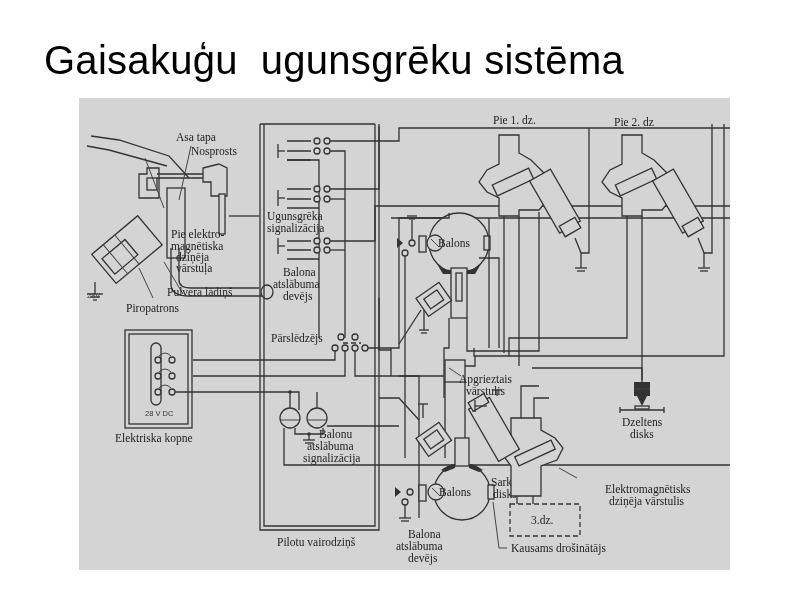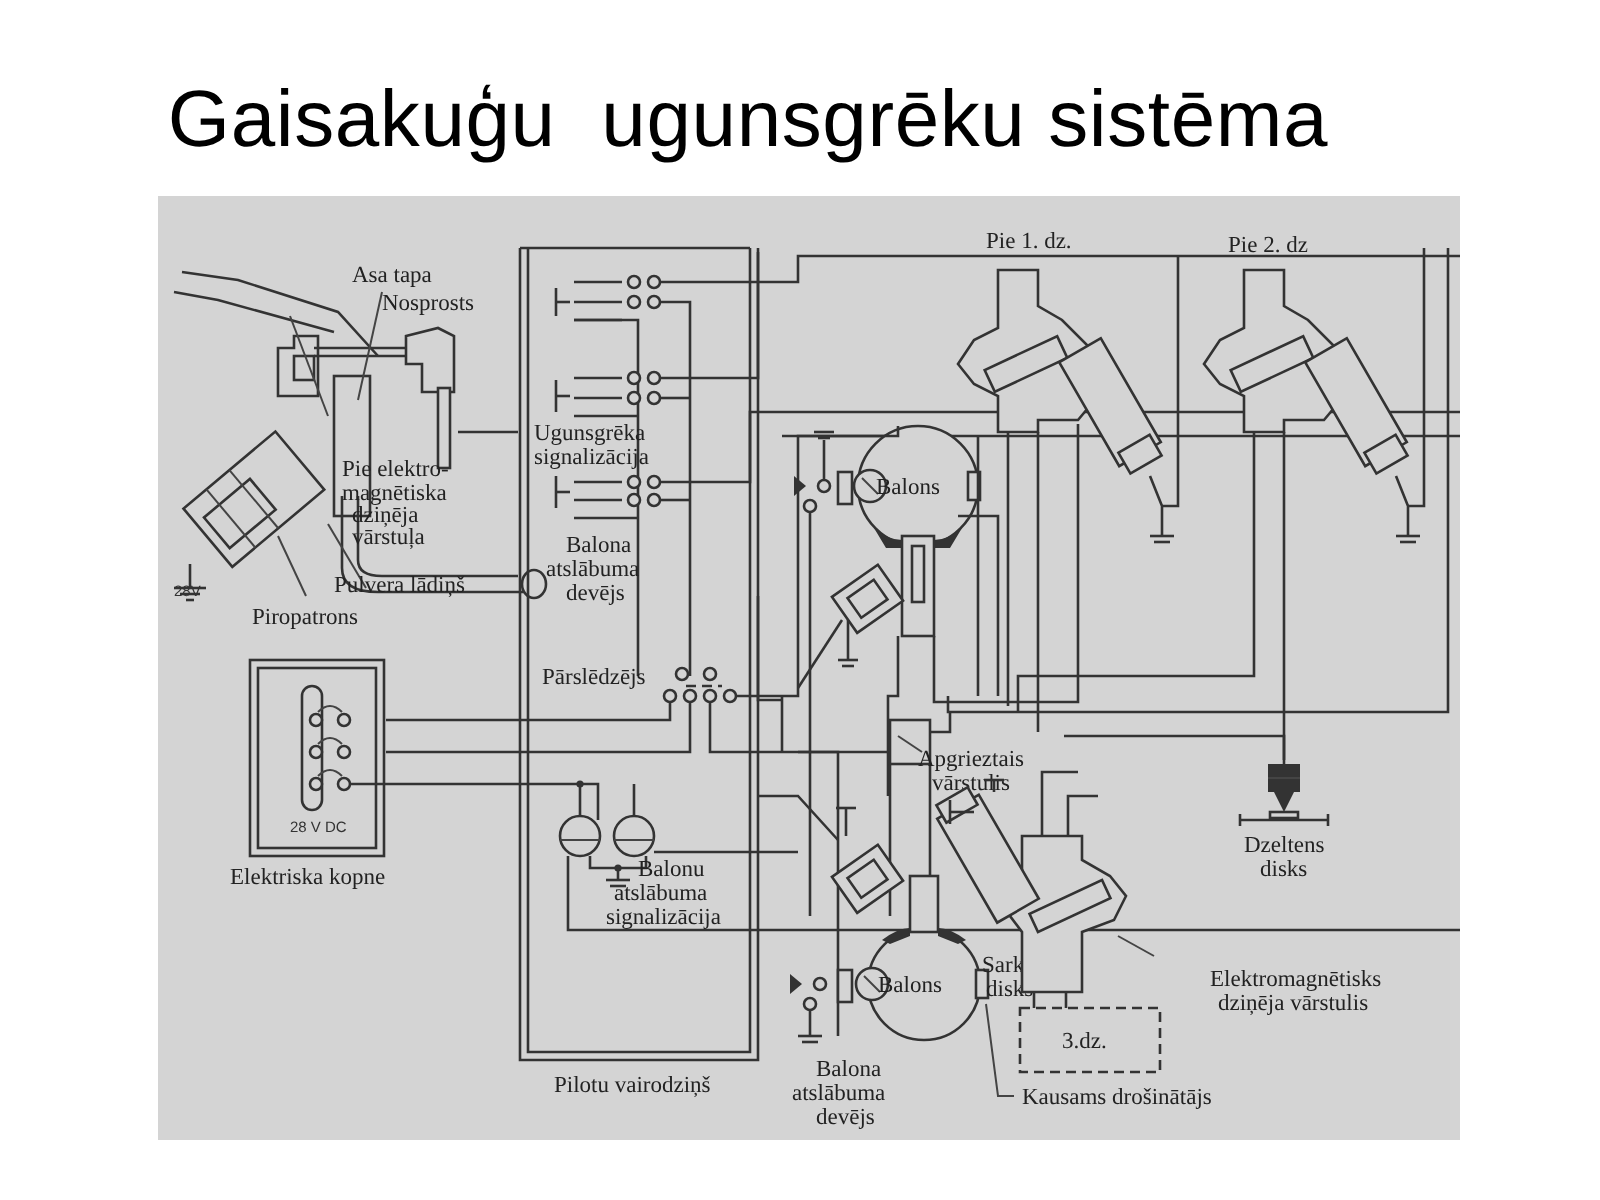--- a/index.html
+++ b/index.html
@@ -1,17 +1,17 @@
 <!DOCTYPE html>
 <html><head>
 <meta charset="utf-8">
 <style>
   html, body { margin:0; padding:0; }
   body { width:800px; height:600px; background:#ffffff; position:relative; overflow:hidden; font-family:"Liberation Sans", sans-serif; }
-  #slide-title { position:absolute; left:0; top:38px; width:640px; text-align:center; font-size:40px; color:#000; font-family:"Liberation Sans", sans-serif; letter-spacing:0.3px; padding-left:28px; box-sizing:border-box; white-space:pre;margin-left:40px; }
+  #slide-title { position:absolute; left:0; top:38px; width:640px; text-align:center; font-size:40px; color:#000; font-family:"Liberation Sans", sans-serif; letter-spacing:0.3px; padding-left:28px; box-sizing:border-box; white-space:pre; }
   #diagram { position:absolute; left:79px; top:98px; width:651px; height:472px; background:#d4d4d4; }
   #diagram svg { position:absolute; left:0; top:0; }
   .lbl { font-family:"Liberation Serif", serif; font-size:11.5px; fill:#222; }
   .lbl-sm { font-family:"Liberation Sans", sans-serif; font-size:7.5px; fill:#333; }
   .ln { stroke:#333; stroke-width:1.3; fill:none; }
   .ln2 { stroke:#444; stroke-width:1; fill:none; }
   .dash { stroke:#333; stroke-width:1.3; fill:none; stroke-dasharray:5 3; }
   .fillk { fill:#333; }
   .body { fill:#d4d4d4; stroke:#333; stroke-width:1.3; }
 </style>

